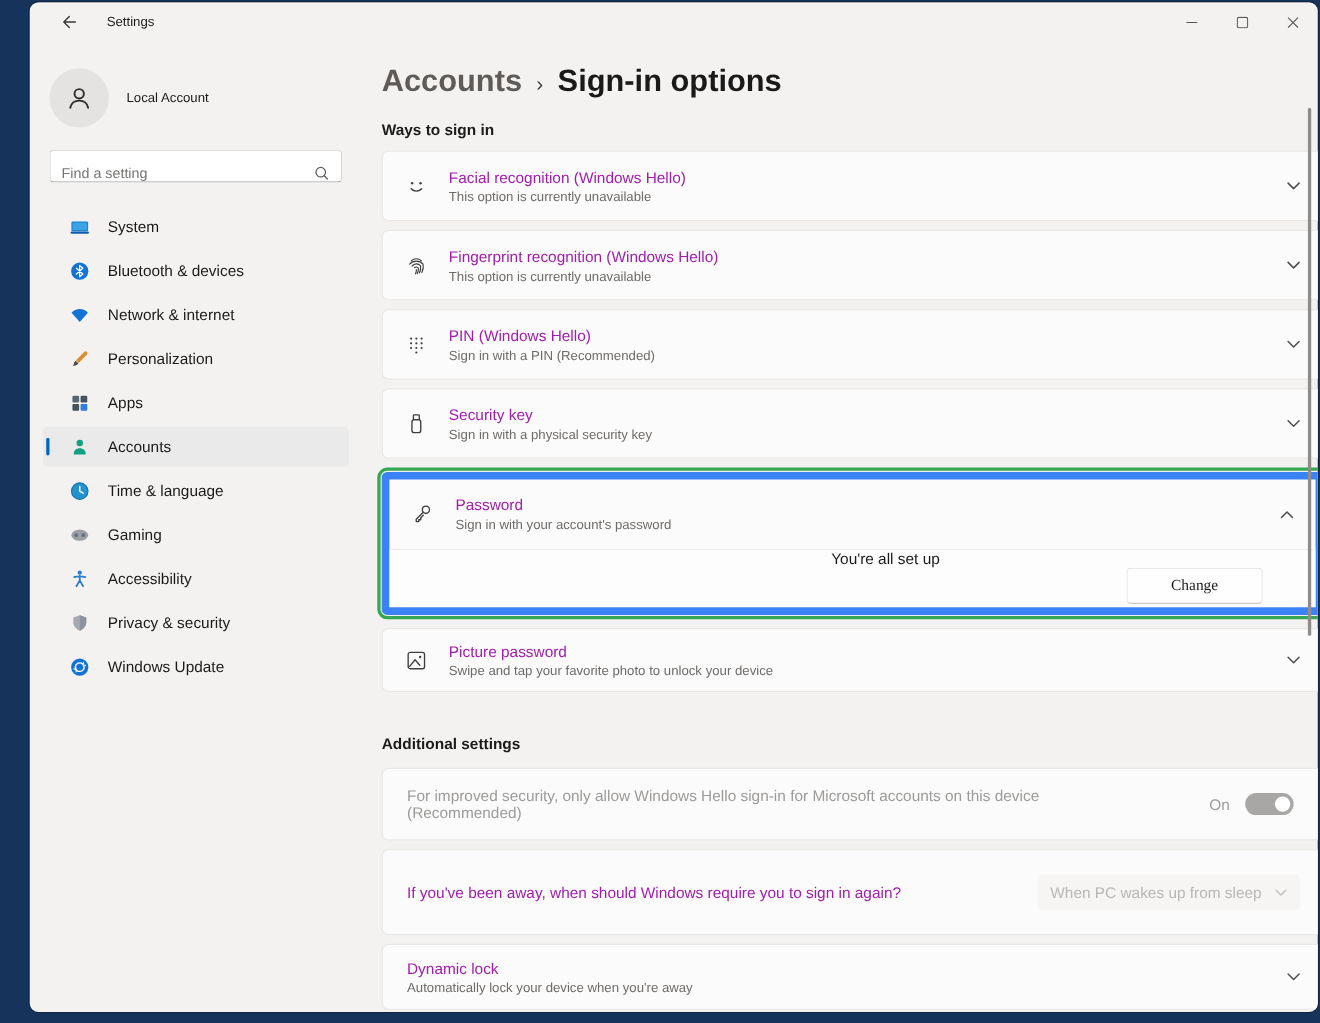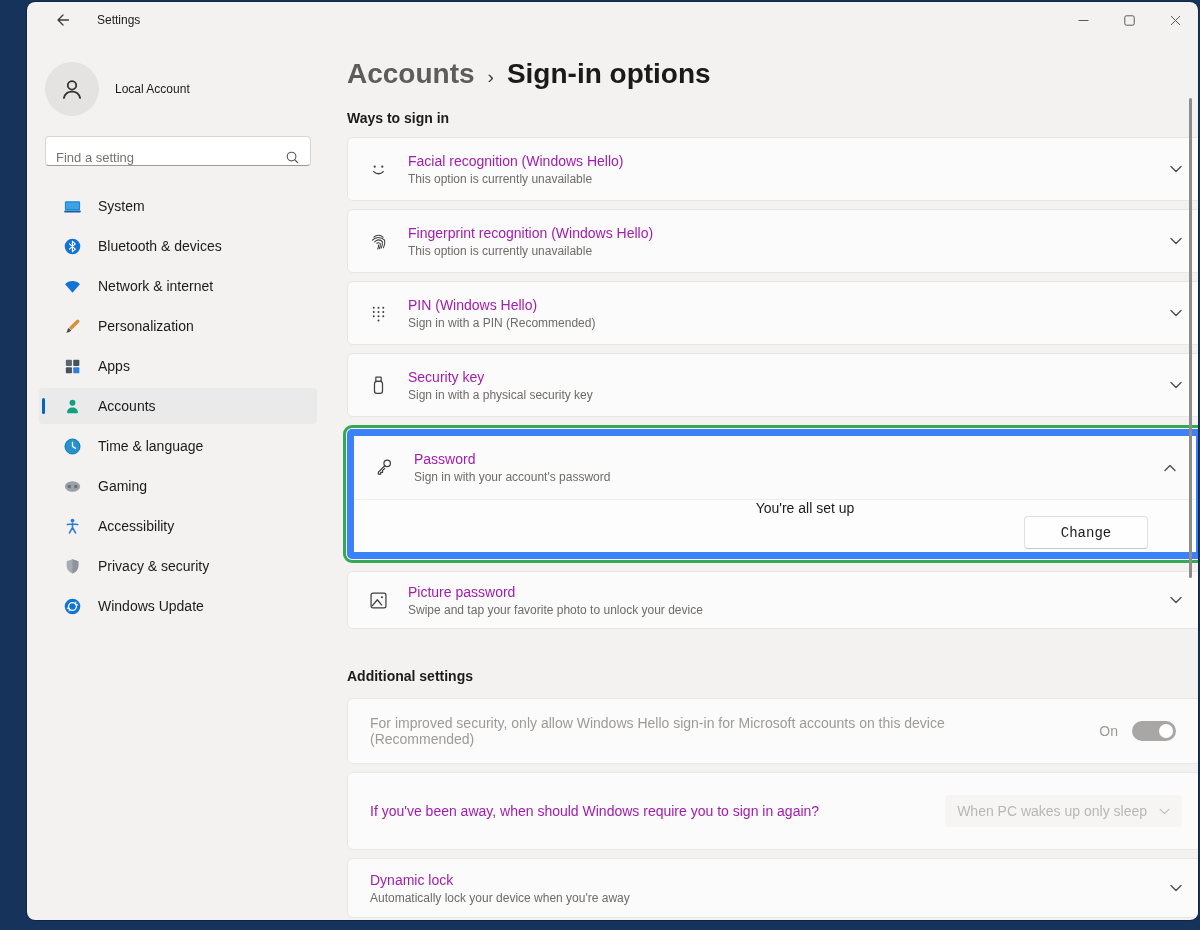--- a/index.html
+++ b/index.html
@@ -77,21 +77,21 @@
   }
   .expanded-card { background:#fbfbfb; border:7px solid #3b82f6; border-radius:5px; overflow:hidden; }
   .expanded-card .head { display:flex; align-items:center; min-height:63px; padding-right:20px; cursor:pointer; }
   .divider { height:1px; background:#ededeb; }
   .detail-row { display:flex; align-items:center; height:52px; padding-left:60px; background:#fdfdfd;flex-direction:column; }
   .status-text { font-size:14px; color:#1b1b1b; }
   .change-btn {
     margin-left:auto; margin-right:48px; width:124px; height:33px;
     background:#fefefe; border:1px solid #e2e0de; border-bottom-color:#c8c6c4;
     border-radius:4px; font-size:14px; color:#1b1b1b;
-    font-family:Liberation Mono, monospace; cursor:pointer;
+    font-family:Liberation Serif, serif; cursor:pointer;
   }
   
   .rows.additional { margin-top:14px; }
   .card.noicon { padding-left:22px; }
   .card.disabled .row-title, .card.disabled .row-sub { color:#9d9b99; }
   .toggle-zone { margin-left:auto; display:flex; align-items:center; gap:14px; padding-right:6px; }
   .toggle-label { font-size:14px; color:#9d9b99; }
   .toggle { width:44px; height:20px; border-radius:10px; background:#a9a7a5; position:relative; cursor:pointer; }
   .toggle .knob { position:absolute; right:3px; top:3px; width:14px; height:14px; border-radius:50%; background:#fff; }
   .dropdown {
@@ -404,21 +404,21 @@
               <span class="knob"></span>
             </span>
         </div>
       </div>
 
       <div class="card noicon" style="min-height:78px">
         <div class="txt">
           <div class="row-title">If you've been away, when should Windows require you to sign in again?</div>
         </div>
         <div class="dropdown">
-          <span class="dd-value">When PC wakes up only sleep</span>
+          <span class="dd-value">When PC wakes up from sleep</span>
           <svg width="11" height="7" viewBox="0 0 12 8" fill="none" stroke="#c0bebc" stroke-width="1.4" stroke-linecap="round" stroke-linejoin="round">
               <path d="M1 1.5 L6 6.5 L11 1.5"></path>
             </svg>
         </div>
       </div>
 
       <div class="card noicon" style="min-height:60px">
         <div class="txt">
           <div class="row-title">Dynamic lock</div>
           <div class="row-sub">Automatically lock your device when you're away</div>

